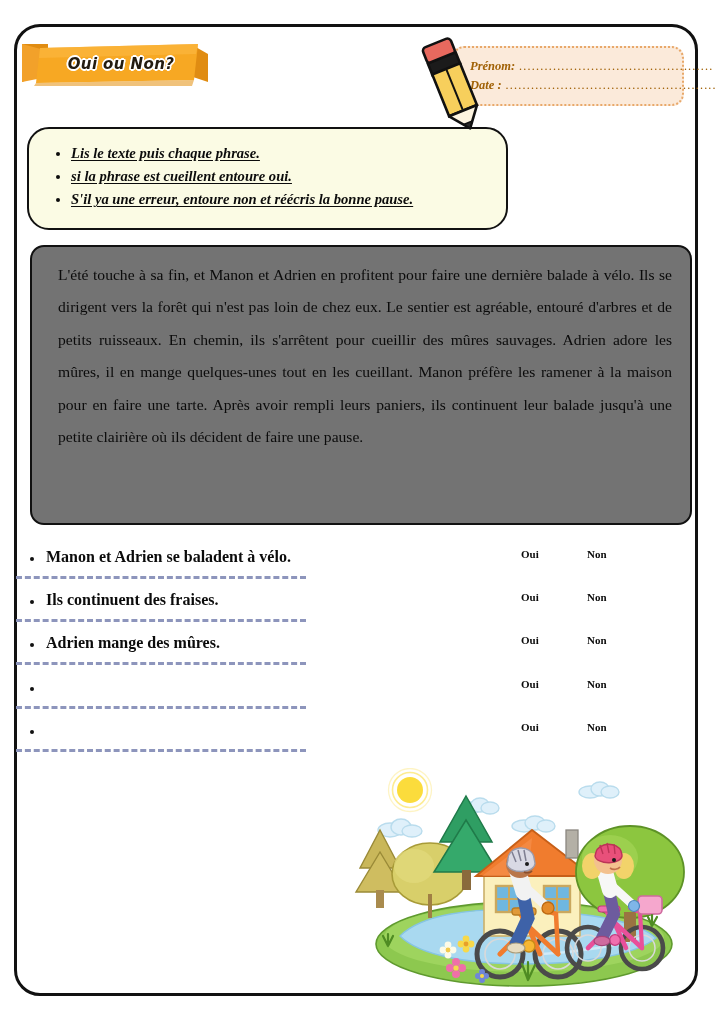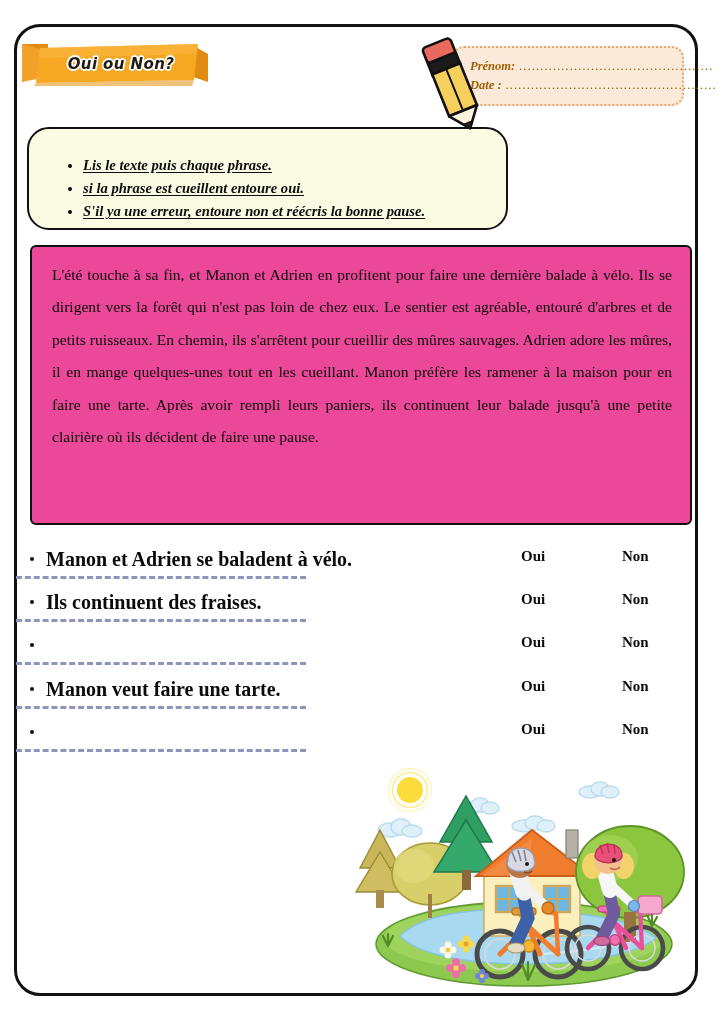--- a/index.html
+++ b/index.html
@@ -105,21 +105,21 @@
     width: 481px;
     height: 103px;
     background: #fbfbe4;
     border: 2.5px solid #111111;
     border-radius: 22px;
     box-sizing: border-box;
     z-index: 4;
     padding: 9px 14px 0 14px;
   }
   #instructions ul {
-    margin: 16px;
+    margin: 4px;
     padding: 0 0 0 24px;
     list-style: disc;
   }
   #instructions li {
     font-family: "Liberation Serif", serif;
     font-style: italic;
     font-weight: bold;
     font-size: 14.6px;
     line-height: 1.52;
     color: #0c0c0c;
@@ -130,25 +130,25 @@
     text-underline-offset: 2px;
   }
 
   
   #passage {
     position: absolute;
     left: 30px;
     top: 245px;
     width: 662px;
     height: 280px;
-    background: #ec4899;
+    background: #737373;
     border: 2.5px solid #111111;
-    border-radius: 6px;
+    border-radius: 14px;
     box-sizing: border-box;
-    padding: 12px 18px 0 20px;
+    padding: 12px 18px 0 26px;
   }
   #passage p {
     margin: 0;
     font-family: "Liberation Serif", serif;
     font-size: 15.6px;
     line-height: 2.08;
     color: #0b0b0b;
     text-align: justify;
     text-justify: inter-word;
   }
@@ -172,34 +172,34 @@
     height: 4px;
     border-radius: 50%;
     background: #111;
   }
   .q-row .q-text {
     position: absolute;
     left: 30px;
     top: 3px;
     font-family: "Liberation Serif", serif;
     font-weight: bold;
-    font-size: 20px;
+    font-size: 16px;
     color: #0b0b0b;
     white-space: nowrap;
   }
   .q-row .q-opt {
     position: absolute;
     top: 3px;
     font-family: "Liberation Serif", serif;
     font-weight: bold;
-    font-size: 15px;
+    font-size: 11px;
     color: #0b0b0b;
   }
   .q-row .q-opt.oui { left: 505px; }
-  .q-row .q-opt.non { left: 606px; }
+  .q-row .q-opt.non { left: 571px; }
   .q-sep {
     position: absolute;
     left: 0px;
     top: 31px;
     width: 290px;
     height: 0;
     border-top: 3px dashed #8d95bc;
   }
 
   
@@ -273,28 +273,28 @@
   <div class="q-row">
     <div class="q-bullet"></div>
     <div class="q-text">Ils continuent des fraises.</div>
     <div class="q-opt oui">Oui</div>
     <div class="q-opt non">Non</div>
     <div class="q-sep"></div>
   </div>
 
   <div class="q-row">
     <div class="q-bullet"></div>
+    <div class="q-text">Adrien mange des mûres.</div>
     <div class="q-opt oui">Oui</div>
     <div class="q-opt non">Non</div>
     <div class="q-sep"></div>
   </div>
 
   <div class="q-row">
     <div class="q-bullet"></div>
-    <div class="q-text">Manon veut faire une tarte.</div>
     <div class="q-opt oui">Oui</div>
     <div class="q-opt non">Non</div>
     <div class="q-sep"></div>
   </div>
 
   <div class="q-row">
     <div class="q-bullet"></div>
     <div class="q-opt oui">Oui</div>
     <div class="q-opt non">Non</div>
     <div class="q-sep"></div>

